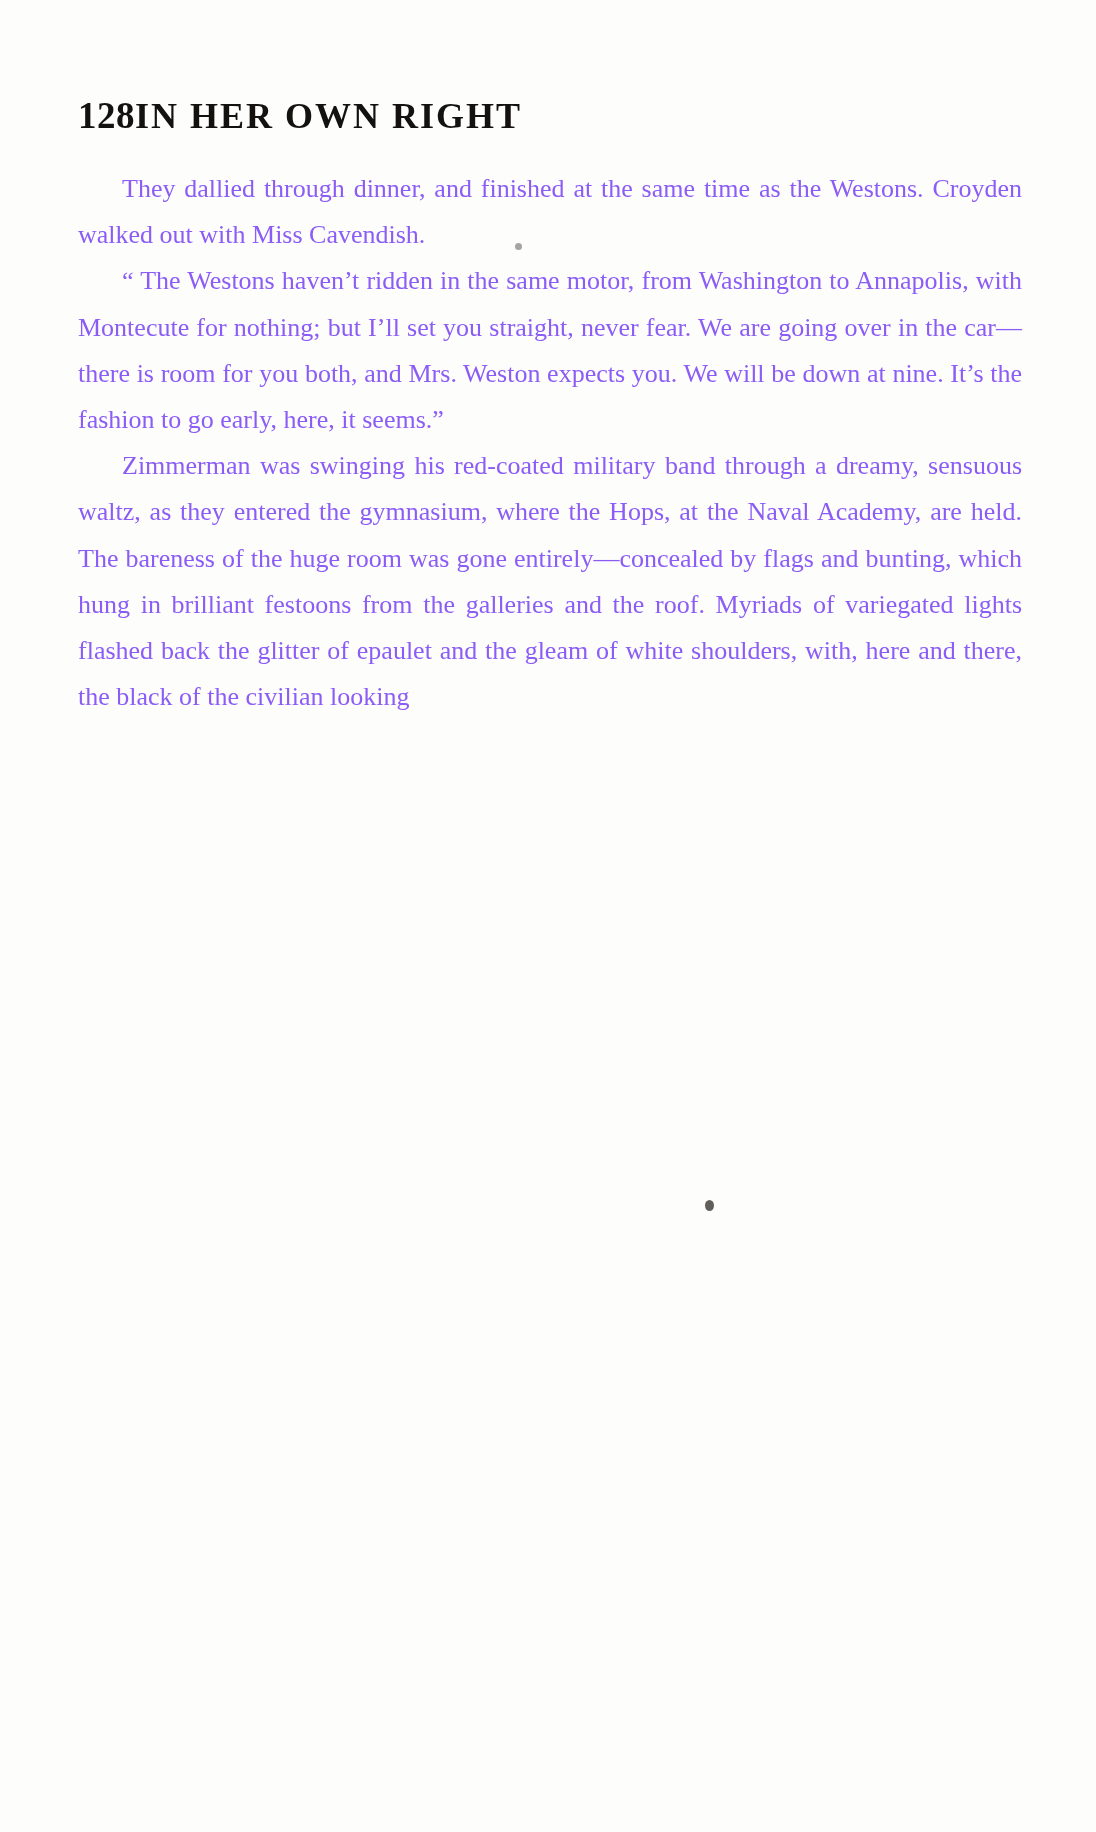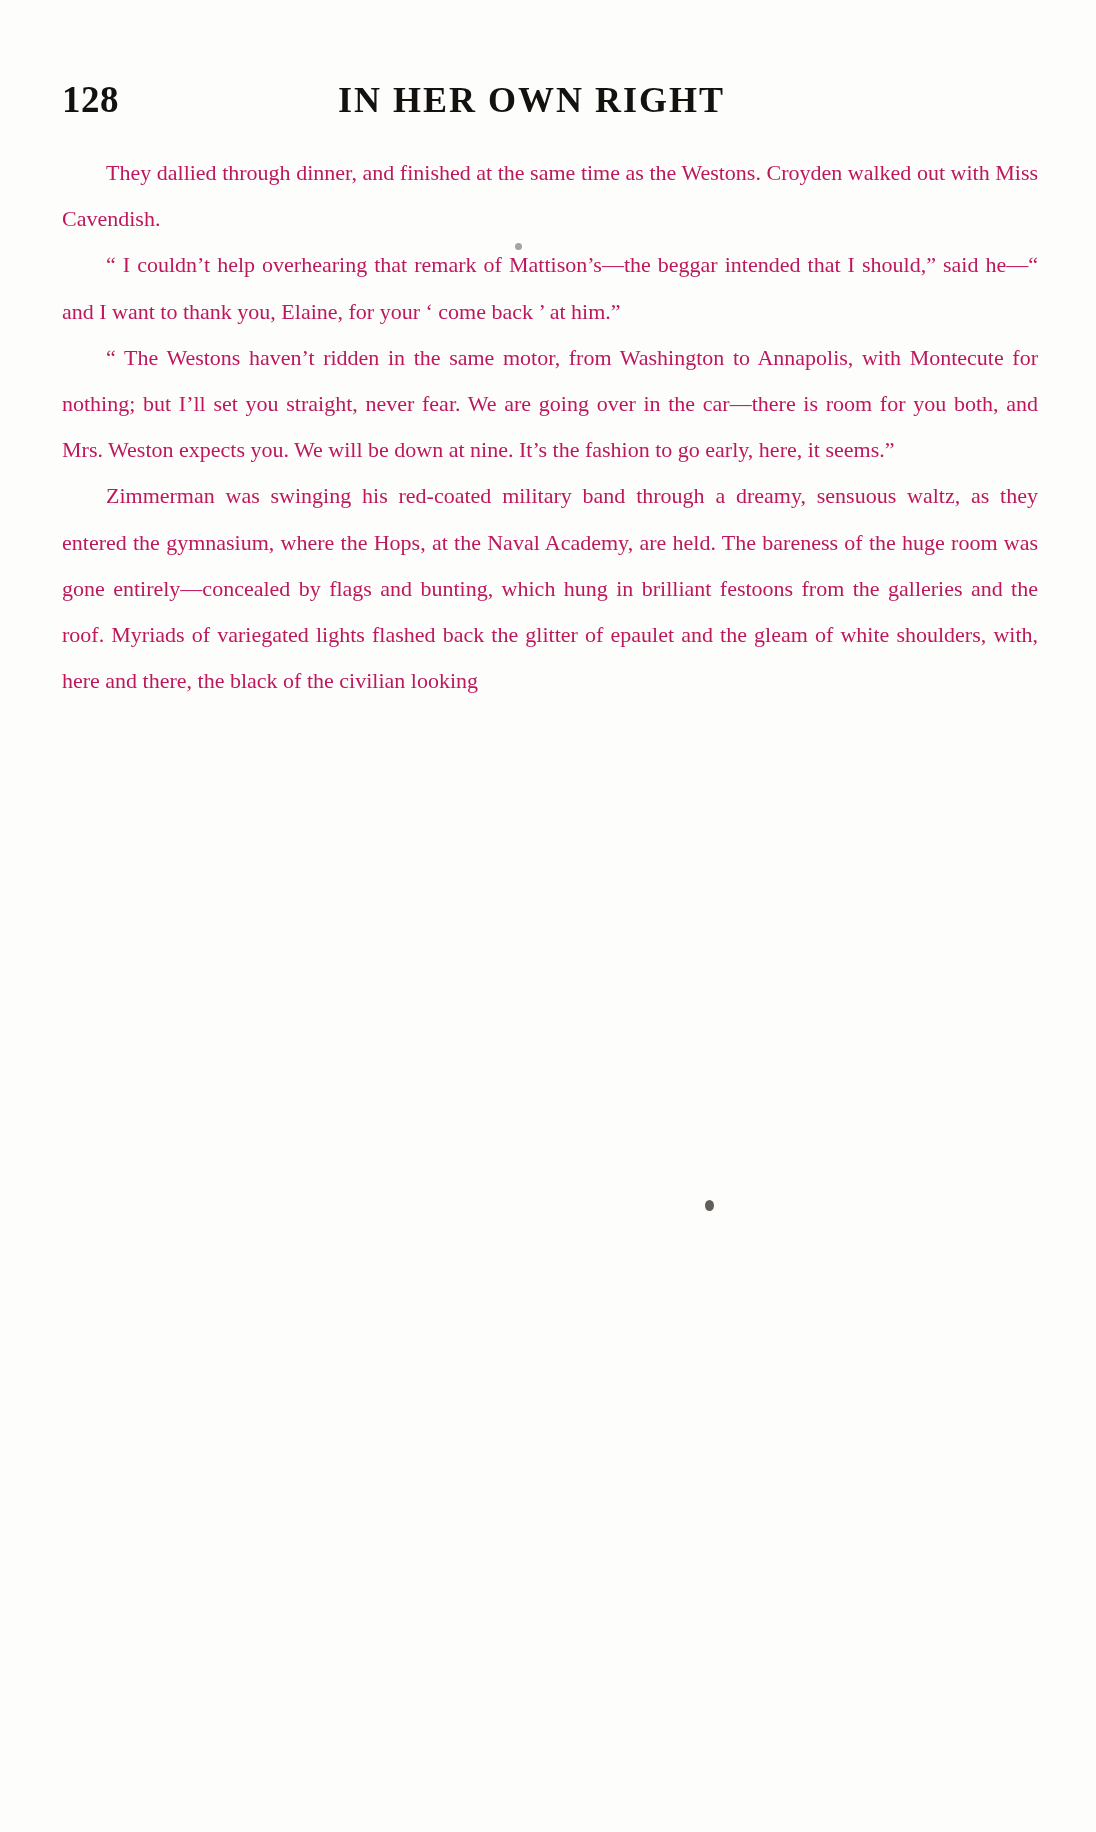--- a/index.html
+++ b/index.html
@@ -6,21 +6,21 @@
     margin: 0;
     padding: 0;
     background: #ffffff;
   }
   .page {
     position: relative;
     width: 1096px;
     height: 1832px;
     background: #fdfdfb;
     box-sizing: border-box;
-    padding: 0;
+    padding: 16px;
     overflow: hidden;
     font-family: "Liberation Serif", "DejaVu Serif", serif;
     color: #13110f;
   }
   .page-header {
     position: relative;
     height: 90px;
     margin: 30px 62px 0 62px;
     display: flex;
     align-items: flex-end;
@@ -29,37 +29,36 @@
     font-family: "Liberation Serif", "DejaVu Serif", serif;
     font-size: 37px;
     font-weight: 700;
     letter-spacing: 0.5px;
     line-height: 1;
     color: #14120f;
     padding-bottom: 2px;
   }
   .running-head {
     flex: 1;
-    text-align: center;
     font-size: 36px;
     font-weight: 700;
     letter-spacing: 2.0px;
     line-height: 1;
     color: #14120f;
     padding-right: 90px;
     padding-bottom: 2px;
     white-space: nowrap;
   }
   .body-text {
     margin: 30px 58px 0 62px;
-    font-size: 22px;
+    font-size: 26px;
     line-height: 46.2px;
     text-align: justify;
     text-justify: inter-word;
-    color: #be185d;
+    color: #8b5cf6;
   }
   .body-text p {
     margin: 0;
     text-indent: 44px;
     -webkit-hyphens: none;
     hyphens: none;
   }
   
   .speck {
     position: absolute;
@@ -75,20 +74,19 @@
 
 <div class="page">
 
   <div class="page-header">
     <div class="folio">128</div>
     <div class="running-head">IN HER OWN RIGHT</div>
   </div>
 
   <div class="body-text">
     <p>They dallied through dinner, and finished at the same time as the Westons.  Croyden walked out with Miss Cavendish.</p>
-    <p>“ I couldn’t help overhearing that remark of Mattison’s—the beggar intended that I should,” said he—“ and I want to thank you, Elaine, for your ‘ come back ’ at him.”</p>
     <p>“ The Westons haven’t ridden in the same motor, from Washington to Annapolis, with Montecute for nothing; but I’ll set you straight, never fear. We are going over in the car—there is room for you both, and Mrs. Weston expects you.  We will be down at nine.  It’s the fashion to go early, here, it seems.”</p>
     <p>Zimmerman was swinging his red-coated military band through a dreamy, sensuous waltz, as they entered the gymnasium, where the Hops, at the Naval Academy, are held.  The bareness of the huge room was gone entirely—concealed by flags and bunting, which hung in brilliant festoons from the galleries and the roof.  Myriads of variegated lights flashed back the glitter of epaulet and the gleam of white shoulders, with, here and there, the black of the civilian looking</p>
   </div>
 
   <span class="speck s1"></span>
   <span class="speck s2"></span>
 </div>
 
 </body></html>

